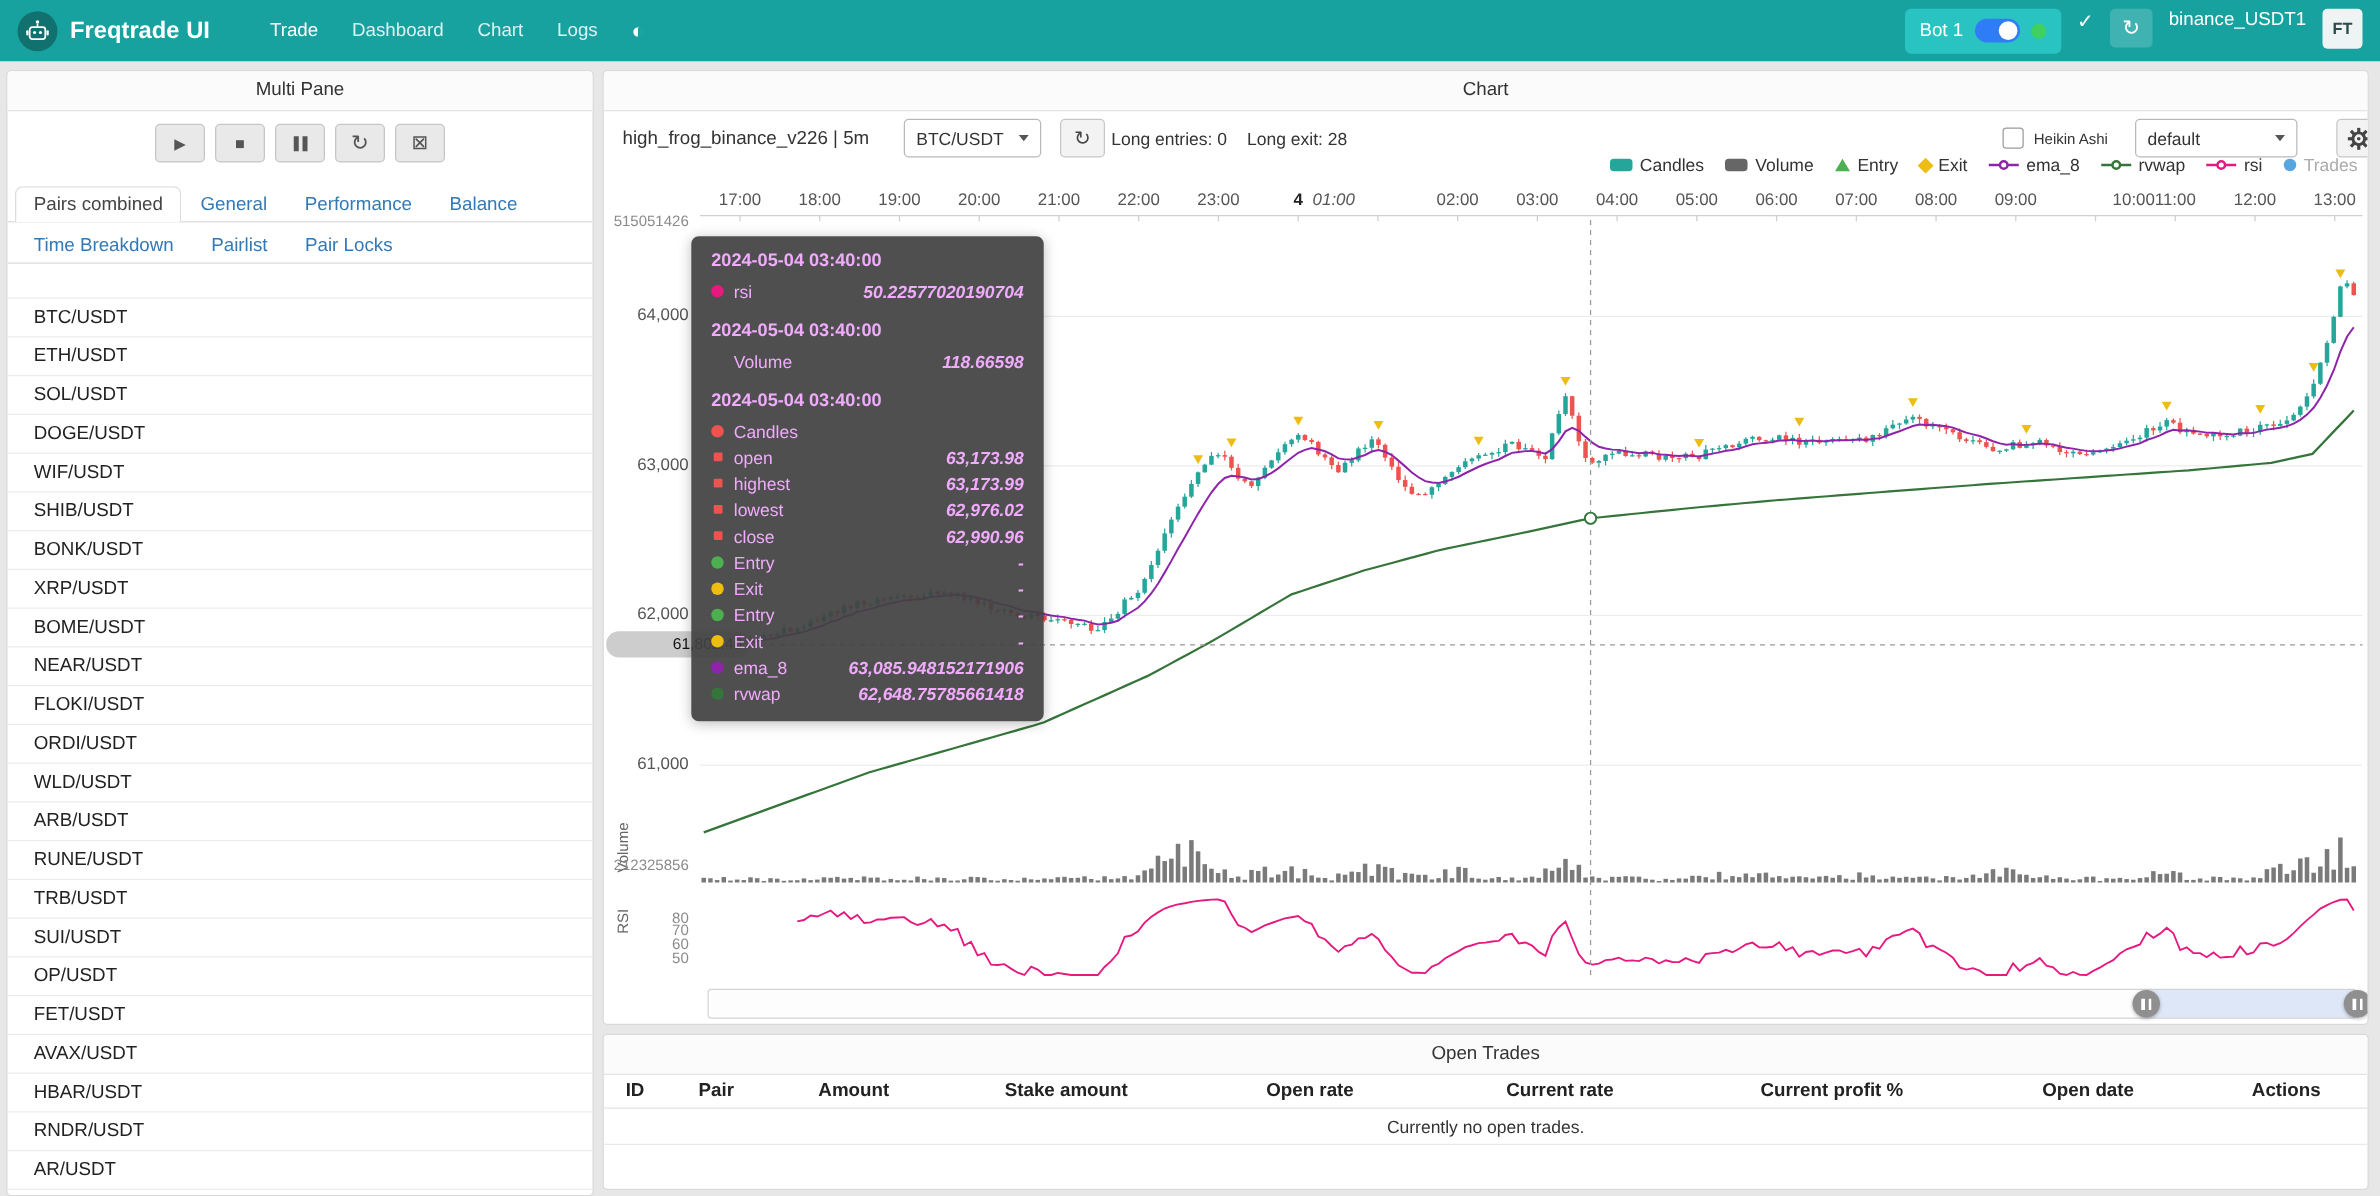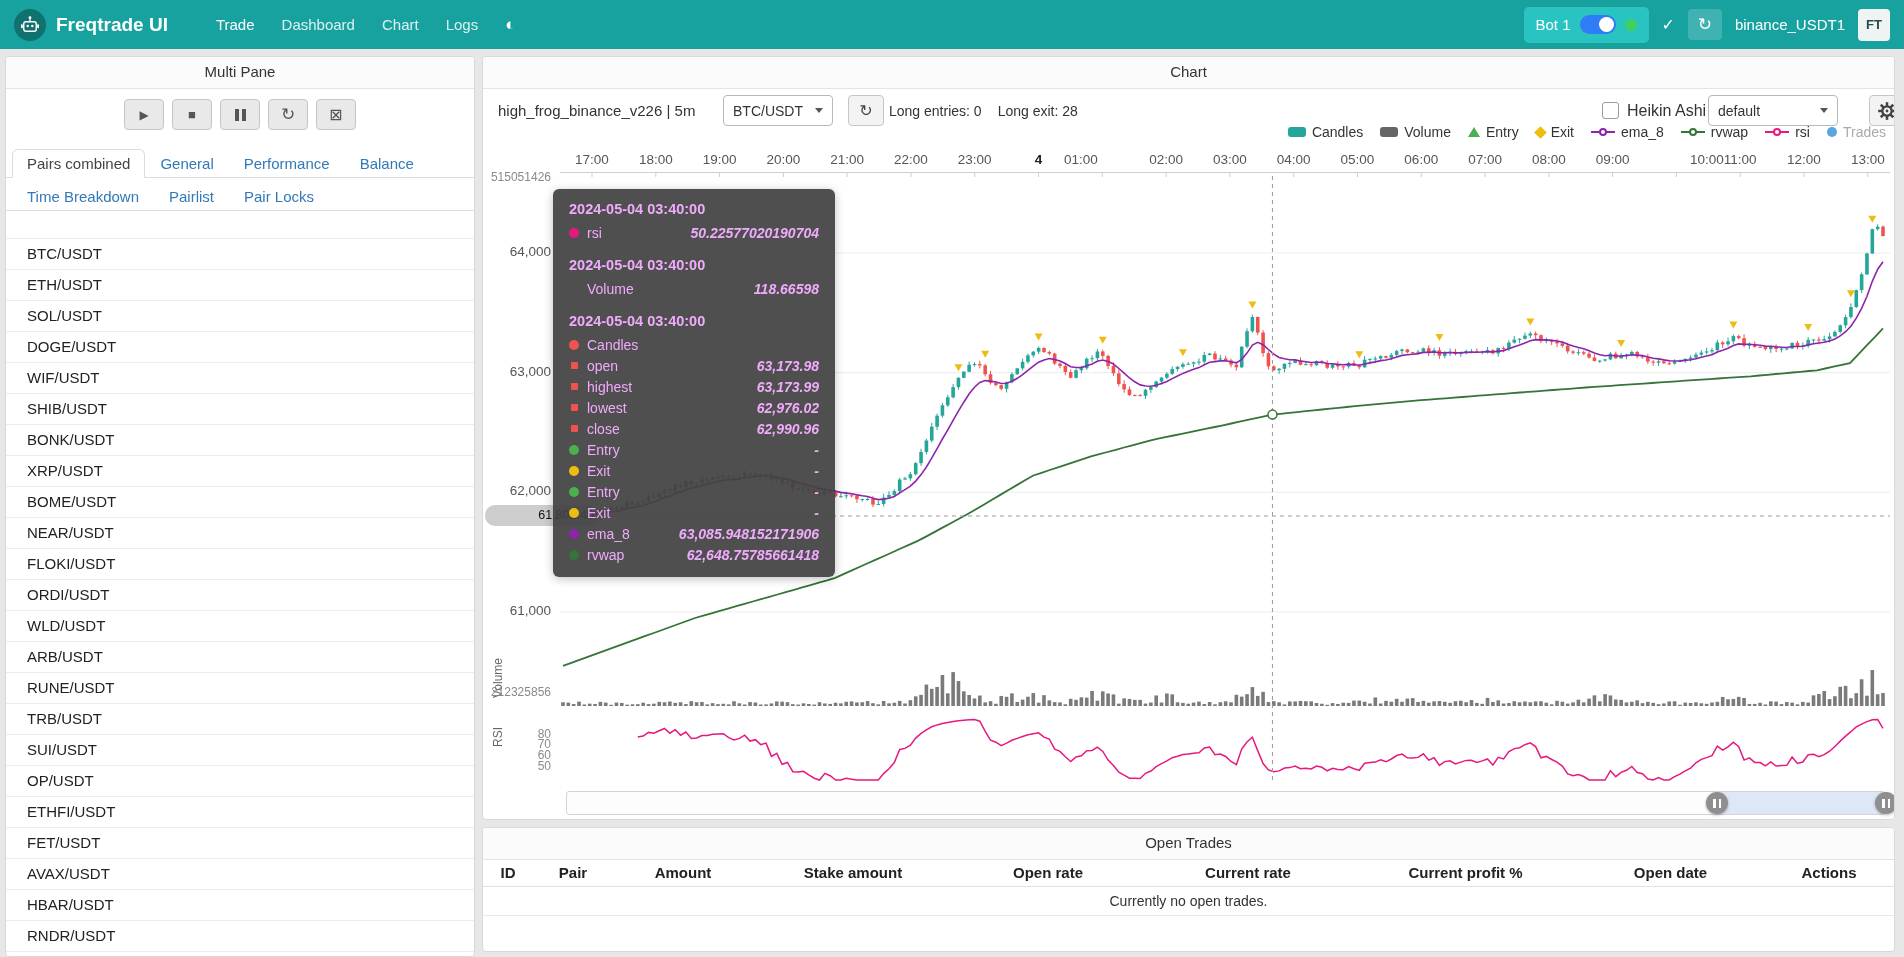--- a/index.html
+++ b/index.html
@@ -5,21 +5,21 @@
   html,body{margin:0;padding:0;background:#e7e7e7;font-family:"Liberation Sans",sans-serif;}
   #root{position:relative;width:1904px;height:957px;overflow:hidden;background:#e7e7e7;}
 
   
   #navbar{position:absolute;left:0;top:0;width:100%;height:49px;background:#17a2a0;display:flex;align-items:center;padding:0 14px;box-sizing:border-box;z-index:20;}
   .logo-wrap{width:32px;height:32px;border-radius:50%;background:rgba(0,0,0,.30);display:flex;align-items:center;justify-content:center;margin-right:10px;flex:none;}
   .brand{color:#fff;font-size:19px;font-weight:bold;margin-right:48px;white-space:nowrap;}
   .nav-link{color:rgba(255,255,255,.85);font-size:15px;margin-right:27px;text-decoration:none;cursor:pointer;}
   .nav-link.active{color:#fff;}
   .theme-toggle{color:#fff;font-size:17px;cursor:pointer;line-height:1;}
-  .nav-right{margin-left:auto;display:flex;align-items:center;gap:13px;}
+  .nav-right{margin-left:auto;display:flex;gap:13px;}
   .bot-box{background:#29c4c1;border-radius:5px;height:36px;display:flex;align-items:center;gap:9px;padding:0 12px;color:#fff;font-size:15px;cursor:pointer;}
   .switch{width:36px;height:19px;border-radius:10px;background:#2f7df6;position:relative;display:inline-block;cursor:pointer;}
   .switch .knob{position:absolute;right:2px;top:2px;width:15px;height:15px;border-radius:50%;background:#fff;}
   .online-dot{width:12px;height:12px;border-radius:50%;background:#3ed160;}
   .check{color:#fff;font-size:16px;}
   .nav-reload{width:34px;height:31px;border:none;border-radius:4px;background:rgba(255,255,255,.18);color:#fff;font-size:17px;line-height:1;cursor:pointer;}
   .login-name{color:#fff;font-size:15px;}
   .avatar{width:32px;height:32px;border-radius:4px;background:#eef3f3;color:#2b4a4a;font-size:13px;font-weight:bold;display:flex;align-items:center;justify-content:center;cursor:pointer;}
 
   
@@ -42,21 +42,21 @@
   .tab.active{background:#fff;border-color:#dcdcdc #dcdcdc #fff;color:#444;}
   #pair-list{position:absolute;left:0;top:181px;right:0;bottom:0;overflow:hidden;border-top:1px solid #ececec;}
   .pair-row{height:30px;line-height:30px;padding-left:21px;border-bottom:1px solid #ececec;font-size:15px;color:#222;cursor:pointer;}
 
   
   .tt{position:absolute;top:38px;height:31px;display:flex;align-items:center;}
   #t-strategy{left:15px;font-size:15px;color:#333;}
   #t-pair-select{left:240px;width:110px;}
   #t-reload{left:365px;width:36px;}
   #t-entries{left:406px;font-size:14px;color:#333;gap:16px;}
-  #t-ha{left:1119px;gap:8px;font-size:16px;color:#333;cursor:pointer;align-items:center;}
+  #t-ha{left:1119px;gap:8px;font-size:12px;color:#333;cursor:pointer;align-items:center;}
   #t-plot-select{left:1225px;width:130px;}
   #t-gear{left:1386px;width:36px;}
   .hselect{border:1px solid #b9b9b9;border-radius:4px;background:#fff;height:31px;box-sizing:border-box;display:flex;align-items:center;justify-content:space-between;padding:0 9px;font-size:14px;color:#333;cursor:pointer;}
   .chev{width:0;height:0;border-left:4.5px solid transparent;border-right:4.5px solid transparent;border-top:5px solid #555;margin-left:8px;flex:none;}
   .icon-btn{border:1px solid #c6c6c6;background:#f3f3f3;border-radius:4px;height:31px;display:flex;align-items:center;justify-content:center;color:#444;font-size:16px;cursor:pointer;box-sizing:border-box;padding:0;}
   .checkbox{width:17px;height:17px;border:1px solid #9b9b9b;border-radius:3px;background:#fff;box-sizing:border-box;flex:none;}
 
   
   #legend{position:absolute;top:64px;right:8px;height:22px;display:flex;align-items:center;gap:17px;}
   .legend-item{display:flex;align-items:center;gap:6px;font-size:14px;color:#333;cursor:pointer;}
@@ -177,21 +177,20 @@
         <div class="pair-row">BOME/USDT</div>
         <div class="pair-row">NEAR/USDT</div>
         <div class="pair-row">FLOKI/USDT</div>
         <div class="pair-row">ORDI/USDT</div>
         <div class="pair-row">WLD/USDT</div>
         <div class="pair-row">ARB/USDT</div>
         <div class="pair-row">RUNE/USDT</div>
         <div class="pair-row">TRB/USDT</div>
         <div class="pair-row">SUI/USDT</div>
         <div class="pair-row">OP/USDT</div>
-        <div class="pair-row">ETHFI/USDT</div>
         <div class="pair-row">FET/USDT</div>
         <div class="pair-row">AVAX/USDT</div>
         <div class="pair-row">HBAR/USDT</div>
         <div class="pair-row">RNDR/USDT</div>
         <div class="pair-row">AR/USDT</div>
       </div>
   </div>
 
   <div id="chart-panel" class="panel">
     <div class="panel-header">Chart</div>
@@ -276,21 +275,21 @@
       </div>
     <div id="x-ticks">
         <span class="x-tick" style="left: 79px;">17:00</span>
         <span class="x-tick" style="left: 142.79px;">18:00</span>
         <span class="x-tick" style="left: 206.58px;">19:00</span>
         <span class="x-tick" style="left: 270.37px;">20:00</span>
         <span class="x-tick" style="left: 334.16px;">21:00</span>
         <span class="x-tick" style="left: 397.95px;">22:00</span>
         <span class="x-tick" style="left: 461.74px;">23:00</span>
         <span class="x-tick bold" style="left: 525.53px;">4</span>
-        <span class="x-tick" style="left: 568px;">01:00</span>
+        <span class="x-tick" style="left: 554px; font-style: italic;">01:00</span>
         <span class="x-tick" style="left: 653.11px;">02:00</span>
         <span class="x-tick" style="left: 716.9px;">03:00</span>
         <span class="x-tick" style="left: 780.69px;">04:00</span>
         <span class="x-tick" style="left: 844.48px;">05:00</span>
         <span class="x-tick" style="left: 908.27px;">06:00</span>
         <span class="x-tick" style="left: 972.06px;">07:00</span>
         <span class="x-tick" style="left: 1035.85px;">08:00</span>
         <span class="x-tick" style="left: 1099.64px;">09:00</span>
         <span class="x-tick" style="left: 1194px;">10:00</span>
         <span class="x-tick" style="left: 1227.22px;">11:00</span>

